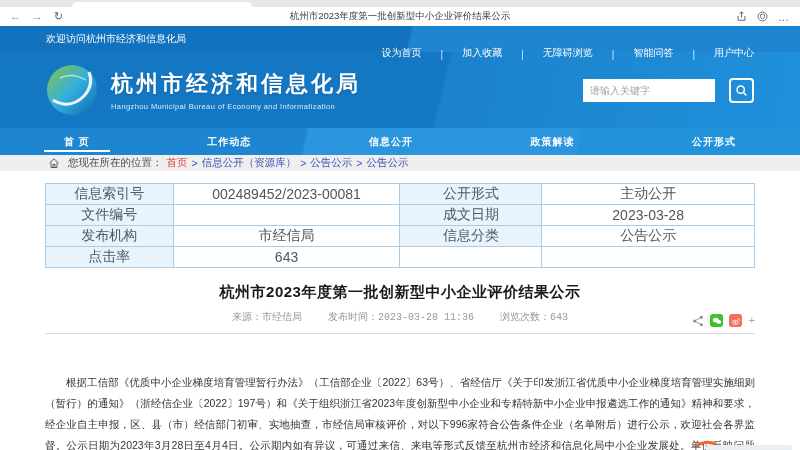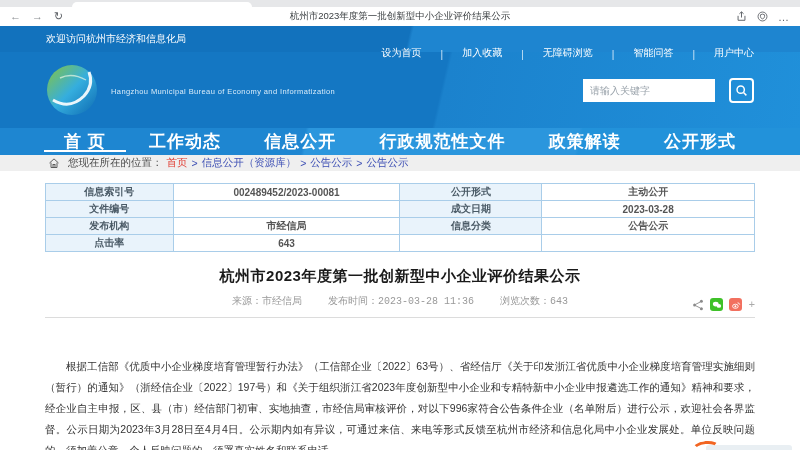--- a/index.html
+++ b/index.html
@@ -35,34 +35,34 @@
   .searchbox { margin-left:auto; display:flex; align-items:center; gap:14px; }
   .searchbox input { width:132px; height:23px; border:0; padding:0 7px; font-size:10px; color:#333; outline:none;
                      font-family:"Liberation Sans","DejaVu Sans",sans-serif; }
   .searchbox input::placeholder { color:#9aa3ab; }
   .search-btn { width:25px; height:25px; background:transparent; border:2px solid #fff; border-radius:4px;
                 display:flex; align-items:center; justify-content:center; cursor:pointer; }
 
   
   .mainnav { height:27px; background:linear-gradient(101deg,#1e86d1 0%,#1e86d1 38%,#2b96dd 38.4%,#2b96dd 72%,#2292da 72.4%,#2292da 100%);
              display:flex; align-items:stretch; justify-content:space-between; padding:0 58px; }
-  .nav-item { color:#fff; font-size:17px; font-weight:bold; text-decoration:none; display:flex; align-items:center;
+  .nav-item { color:#fff; font-size:10px; font-weight:bold; text-decoration:none; display:flex; align-items:center;
               position:relative; padding:0 6px; letter-spacing:1px; }
   .nav-item.active::after { content:""; position:absolute; left:-14px; right:-14px; bottom:3px; height:2px; background:#fff; }
 
   
   .breadcrumb { height:16px; background:#efefef; display:flex; align-items:center; padding:0 48px; font-size:10.5px; color:#4a4a4a; gap:4px; }
   .breadcrumb svg { margin-right:4px; flex:0 0 auto; }
   .crumb-home { color:#e03a2f; text-decoration:none; }
   .crumb-link { color:#3f51b5; text-decoration:none; }
   .crumb-sep { color:#3f51b5; }
 
   
   .content { padding:12px 45px 0; position:relative; }
-  table.meta { width:100%; border-collapse:collapse; font-size:10px; color:#555; table-layout:fixed;font-weight:bold; }
+  table.meta { width:100%; border-collapse:collapse; font-size:14px; color:#555; table-layout:fixed; }
   table.meta td { border:1px solid #a9cde9; height:17px; text-align:center; padding:1px 4px; overflow:hidden; white-space:nowrap; }
   table.meta td.lbl { background:#e9f3fb; color:#4a5a66; }
 
   .article-title { text-align:center; font-size:15px; font-weight:bold; color:#1a1a1a; margin:15px 0 8px; letter-spacing:.5px; }
   .article-meta { position:relative; text-align:center; font-size:10px; color:#999; padding-bottom:9px; border-bottom:1px solid #dcdcdc;font-family:Liberation Mono, monospace; }
   .article-meta .m { margin:0 10px; }
   .share-icons { position:absolute; right:0; bottom:6px; display:flex; align-items:center; gap:6px; }
   .si { width:13px; height:13px; border-radius:3px; display:flex; align-items:center; justify-content:center; cursor:pointer; }
   .si.wechat { background:#3fc129; }
   .si.weibo  { background:#f2705f; }
@@ -132,38 +132,38 @@
             <stop offset="0.5" stop-color="#35aede"></stop>
             <stop offset="1" stop-color="#0d6ab3"></stop>
         </linearGradient>
       </defs>
       <circle cx="26" cy="26" r="25" fill="url(#lg1)"></circle>
       <path d="M7 36 Q24 46 38 32 Q48 21 43 8" stroke="#ffffff" stroke-width="3" fill="none" opacity="0.9"></path>
       <path d="M14 14 Q26 8 40 16" stroke="#eaf6e2" stroke-width="1.4" fill="none" opacity="0.7"></path>
     </svg>
   </div>
   <div class="sitename">
+    <span class="cn">杭州市经济和信息化局</span>
     <span class="en">Hangzhou Municipal Bureau of Economy and Informatization</span>
   </div>
   <div class="searchbox">
     <input type="text" placeholder="请输入关键字" style="">
     <button class="search-btn">
       <svg width="13" height="13" viewBox="0 0 16 16" fill="none" stroke="#ffffff" stroke-width="1.8">
         <circle cx="7" cy="7" r="4.5"></circle>
           <path d="M10.5 10.5L14 14"></path>
       </svg>
     </button>
   </div>
 </div>
 
 <div class="mainnav">
   <a href="#" class="nav-item active">首 页</a>
   <a href="#" class="nav-item">工作动态</a>
   <a href="#" class="nav-item">信息公开</a>
-  <a href="#" class="nav-item">行政规范性文件</a>
   <a href="#" class="nav-item">政策解读</a>
   <a href="#" class="nav-item">公开形式</a>
 </div>
 
 <div class="breadcrumb">
   <svg width="12" height="12" viewBox="0 0 16 16" fill="none" stroke="#5a5a5a" stroke-width="1.3">
     <path d="M2 8l6-5.5L14 8"></path>
       <path d="M4 7.5V14h8V7.5"></path>
       <rect x="6.7" y="10" width="2.6" height="4"></rect>
   </svg>

